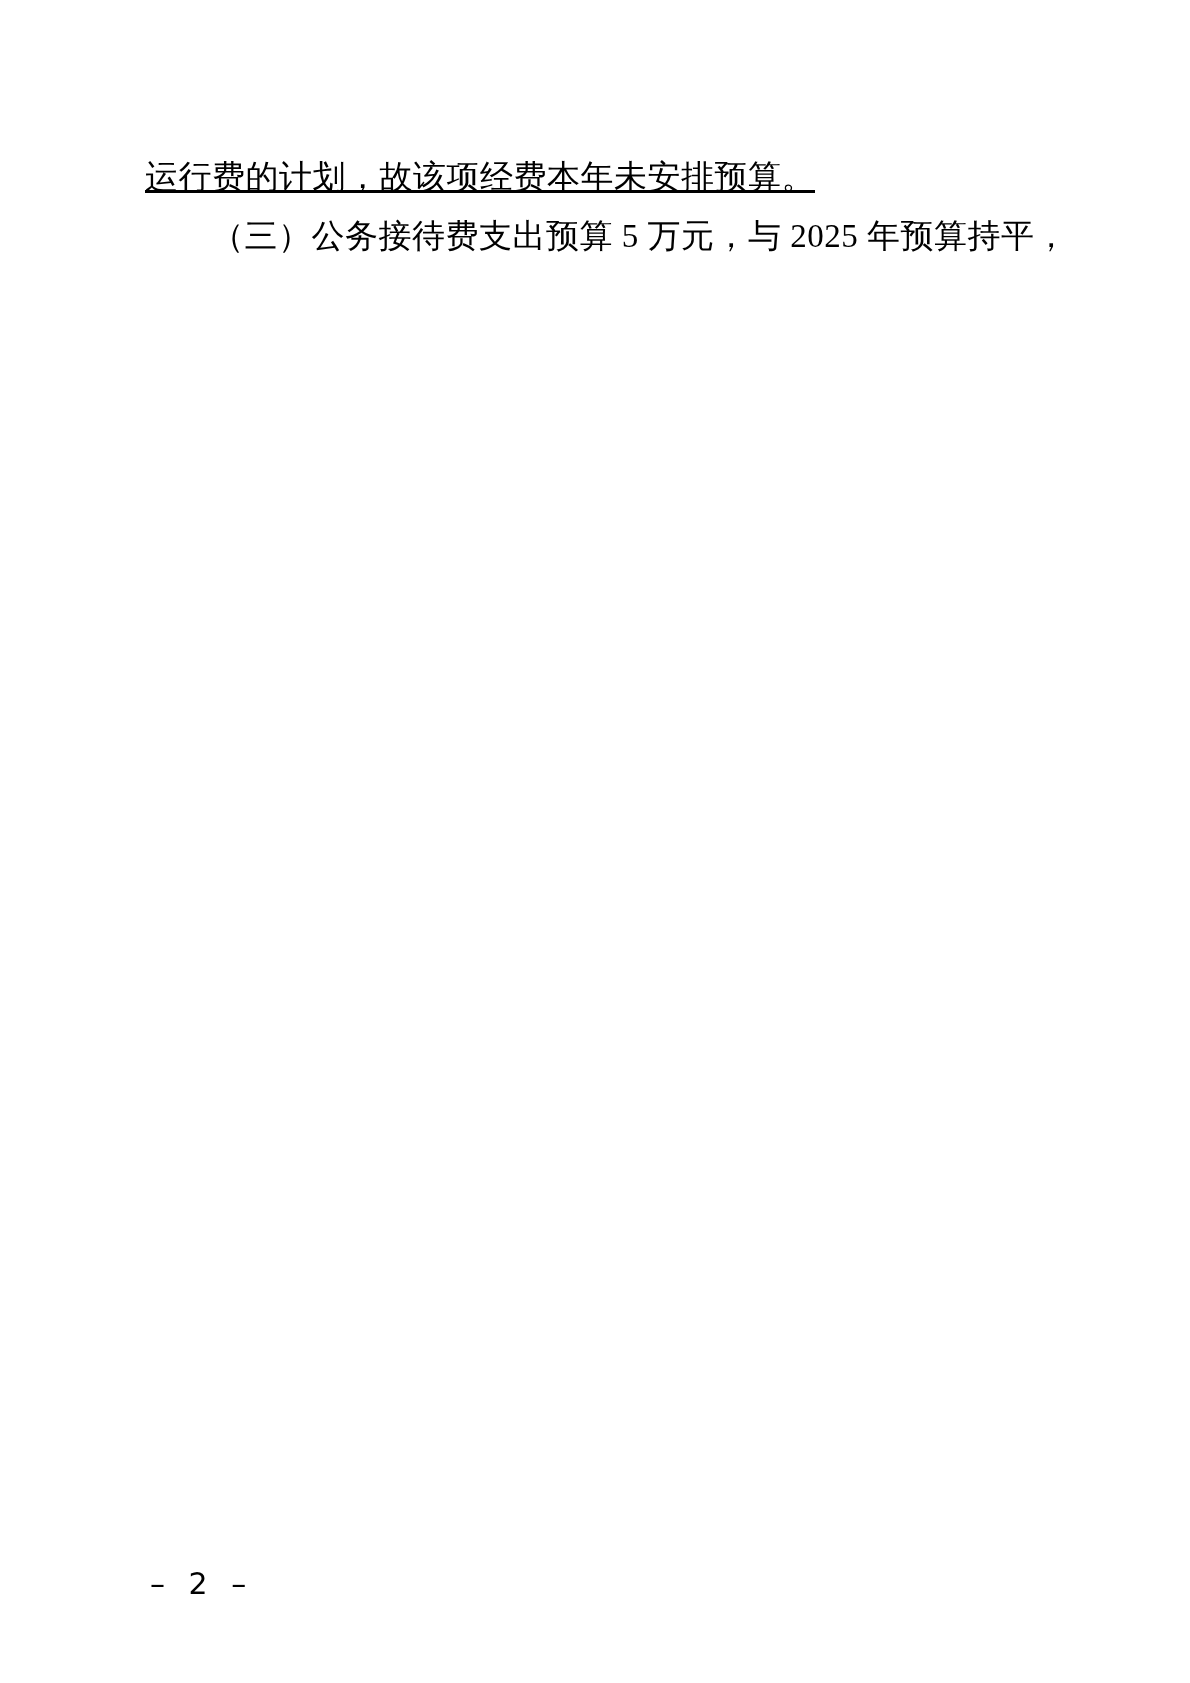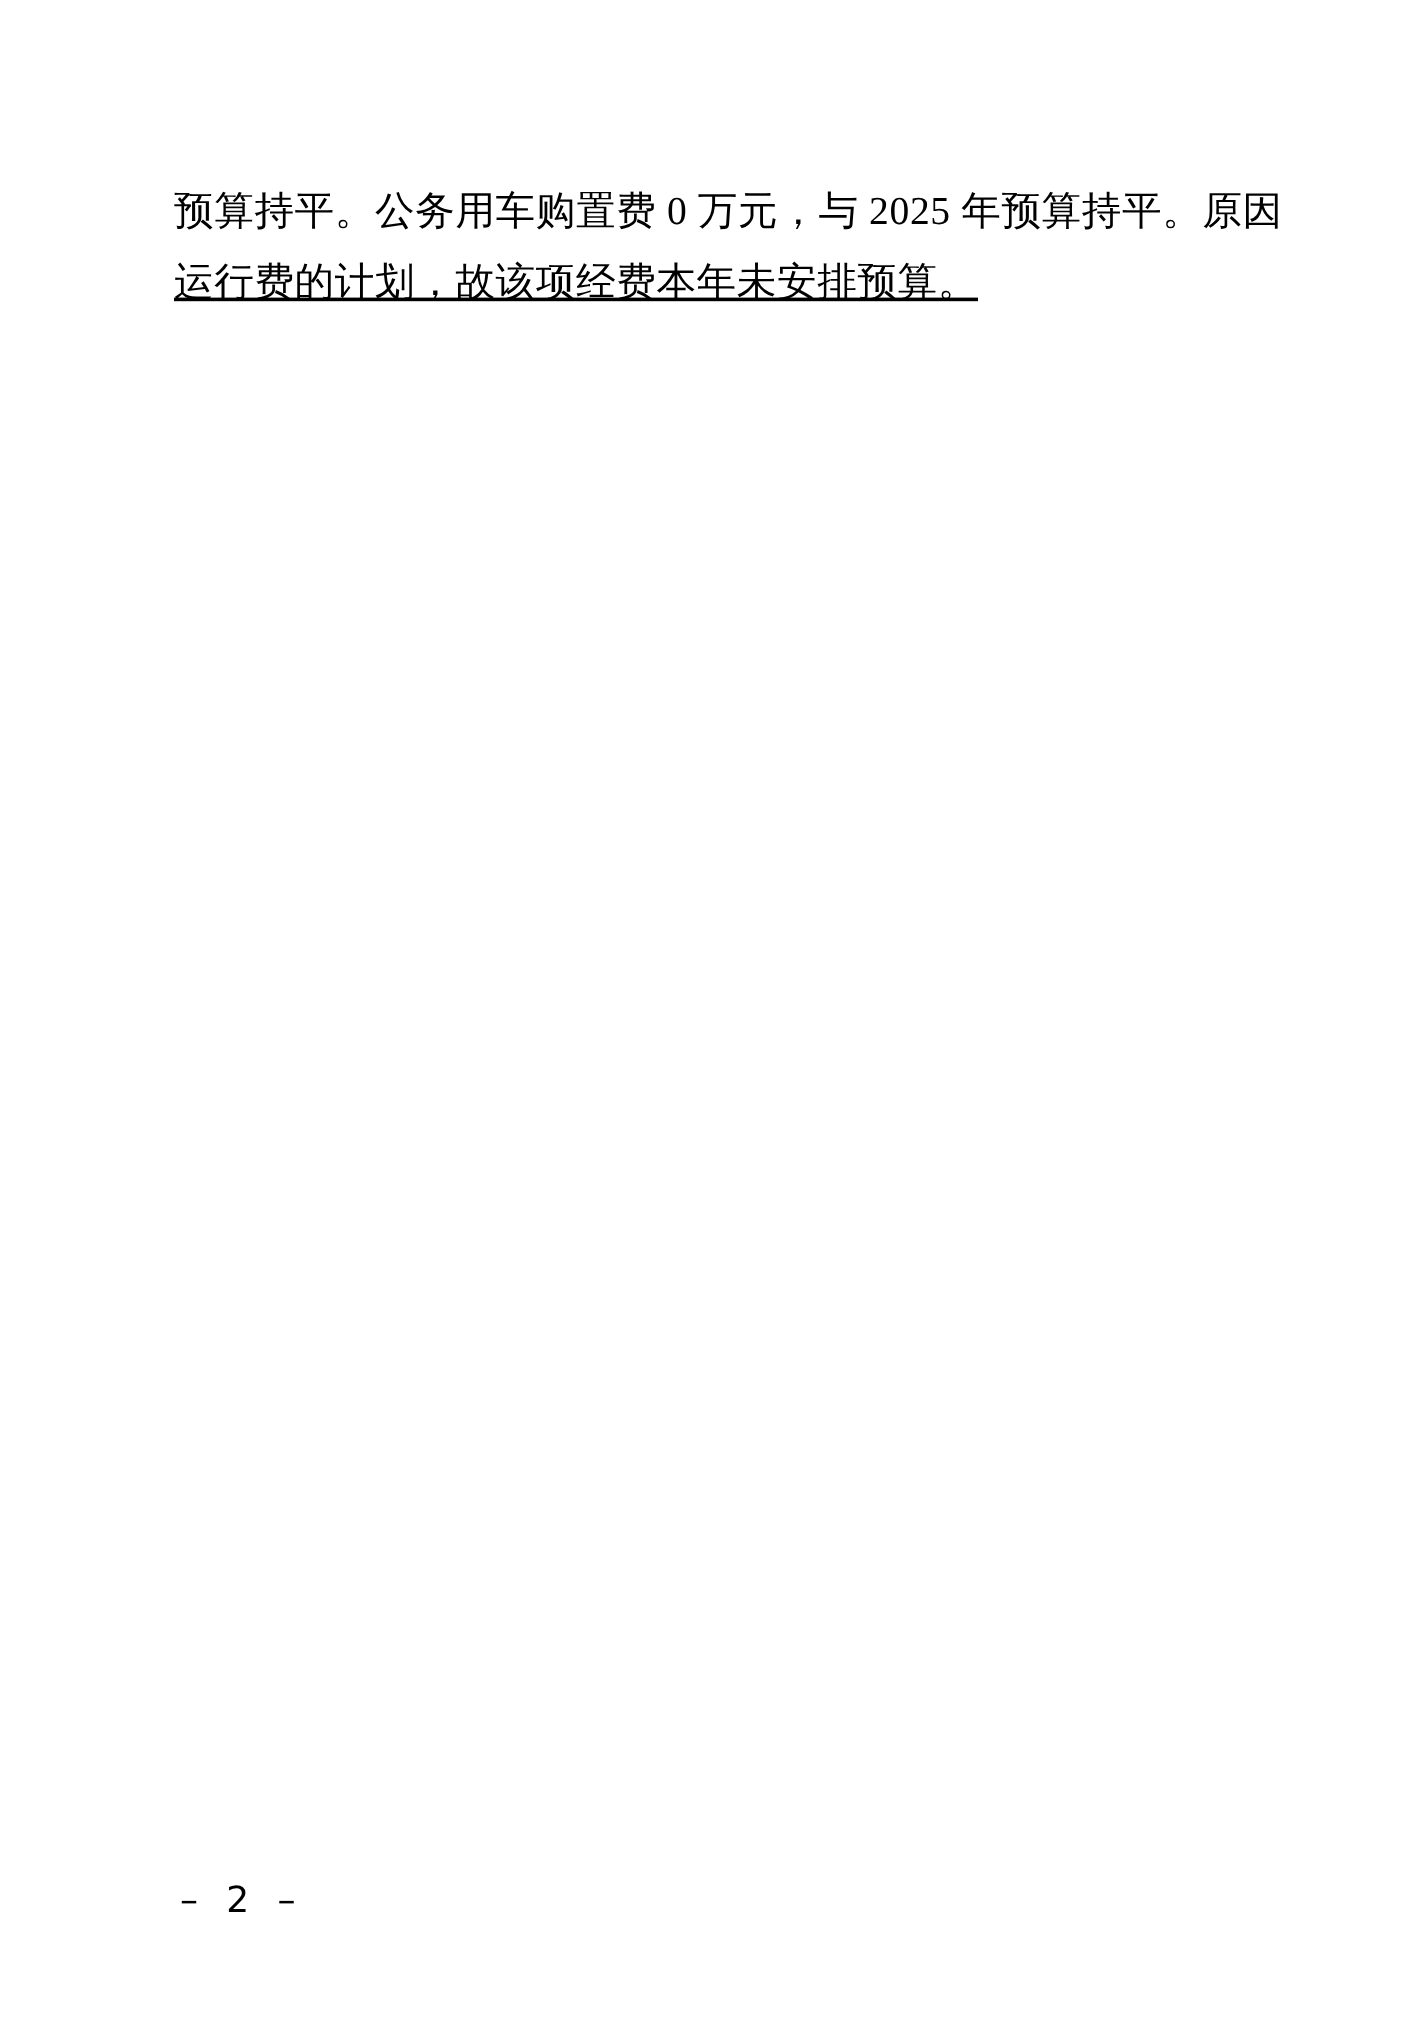--- a/index.html
+++ b/index.html
@@ -58,24 +58,24 @@
   }
 </style>
 </head>
 <body>
 
 <div class="page">
 
   <div class="content">
 
     <div class="para">
-      <div class="line fill">预算持平。公务用车购置费 0 万元，与 2025 年预算持平。原因</div>
       <div class="line end">运行费的计划，故该项经费本年未安排预算。</div>
     </div>
 
     <div class="para">
+      <div class="line fill indent">（三）公务接待费支出预算 5 万元，与 2025 年预算持平，</div>
     </div>
 
   </div>
 
   <div class="page-number">– 2 –</div>
 
 </div>
 
 </body></html>

